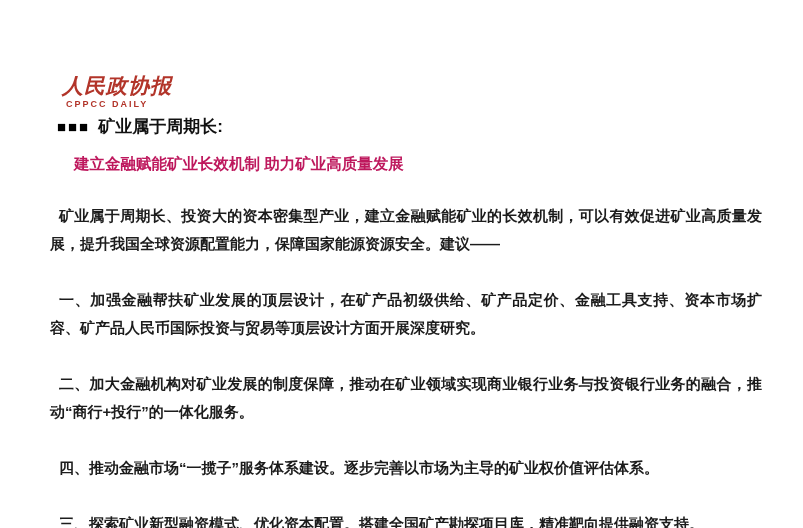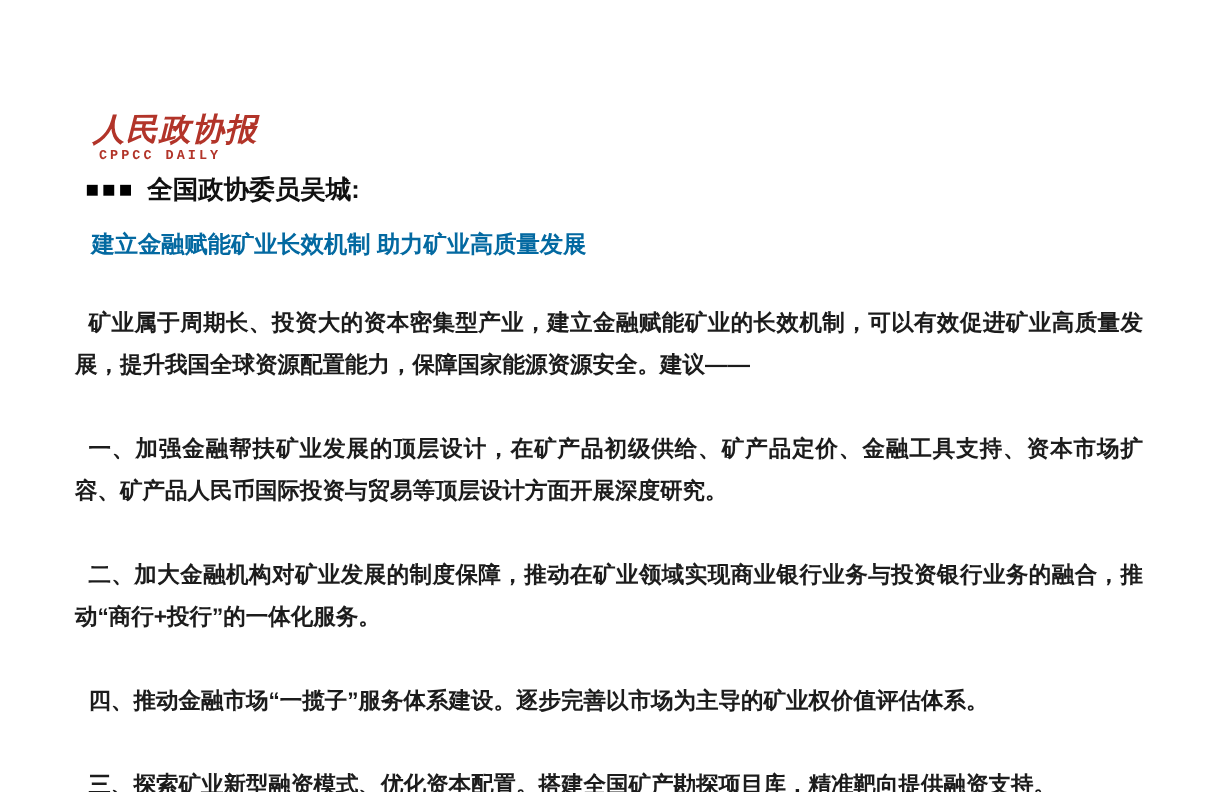--- a/index.html
+++ b/index.html
@@ -32,21 +32,21 @@
     font-family: "DejaVu Serif", "Liberation Serif", serif;
     font-style: italic;
     font-weight: bold;
     font-size: 21px;
     line-height: 24px;
     color: #b23429;
     letter-spacing: 1px;
   }
   .logo-en {
     display: block;
-    font-family: Liberation Mono, monospace;
+    font-family: Liberation Sans, sans-serif;
     font-weight: bold;
     font-size: 9px;
     line-height: 12px;
     letter-spacing: 2px;
     color: #b23429;
     margin-left: 4px;
   }
   
   .byline-row {
     margin-top: 7px;
@@ -59,25 +59,25 @@
     align-items: center;
   }
   .byline-marker {
     font-size: 15px;
     letter-spacing: 2px;
     margin-right: 8px;
     color: #000000;
   }
   
   .headline {
-    margin: 18px 0 0 11px;
+    margin: 18px 0 0 24px;
     font-size: 15.5px;
     line-height: 20px;
     font-weight: bold;
-    color: #0369a1;
+    color: #be185d;
   }
   
   .body-text p {
     margin: 28px 0 0 0;
     font-size: 15px;
     line-height: 28px;
     font-weight: bold;
     color: #1c1c1c;
     text-indent: 9px;
     text-align: justify;
@@ -90,21 +90,21 @@
 <div class="page">
   <div class="content">
 
     <div class="masthead">
       <span class="logo-cn">人民政协报</span>
       <span class="logo-en">CPPCC DAILY</span>
     </div>
 
     <div class="byline-row">
       <span class="byline-marker">■■■</span>
-      <span class="byline-text">全国政协委员吴城:</span>
+      <span class="byline-text">矿业属于周期长:</span>
     </div>
 
     <h1 class="headline">建立金融赋能矿业长效机制 助力矿业高质量发展</h1>
 
     <div class="body-text">
       <p>矿业属于周期长、投资大的资本密集型产业，建立金融赋能矿业的长效机制，可以有效促进矿业高质量发展，提升我国全球资源配置能力，保障国家能源资源安全。建议——</p>
       <p>一、加强金融帮扶矿业发展的顶层设计，在矿产品初级供给、矿产品定价、金融工具支持、资本市场扩容、矿产品人民币国际投资与贸易等顶层设计方面开展深度研究。</p>
       <p>二、加大金融机构对矿业发展的制度保障，推动在矿业领域实现商业银行业务与投资银行业务的融合，推动“商行+投行”的一体化服务。</p>
       <p>四、推动金融市场“一揽子”服务体系建设。逐步完善以市场为主导的矿业权价值评估体系。</p>
       <p>三、探索矿业新型融资模式、优化资本配置。搭建全国矿产勘探项目库，精准靶向提供融资支持。</p>

